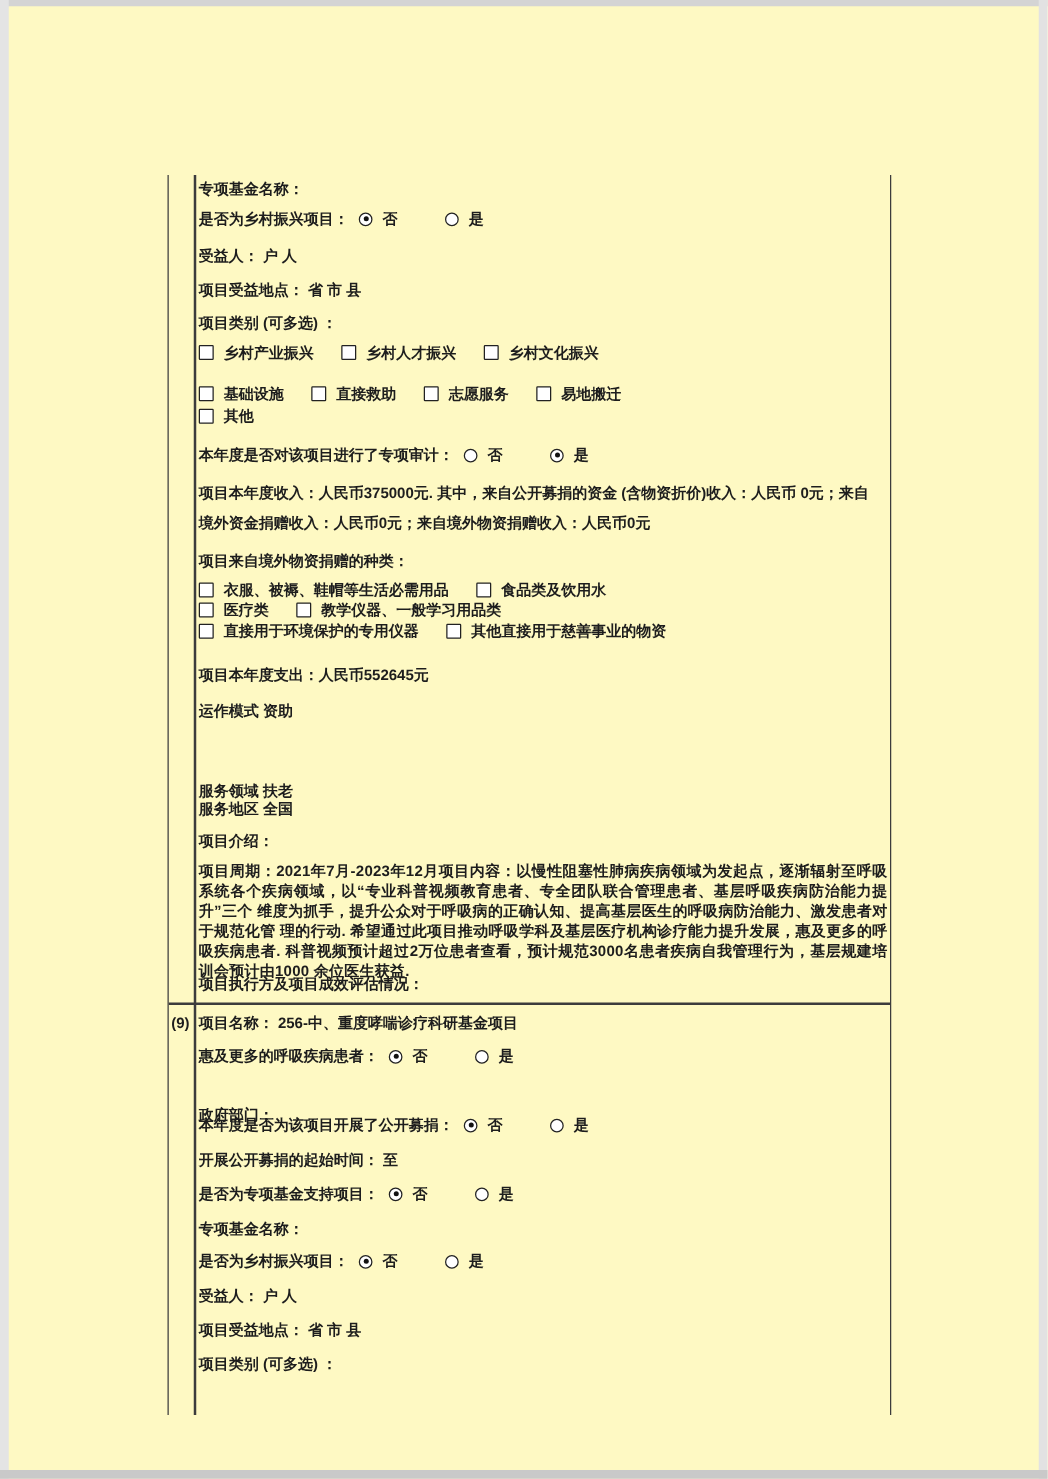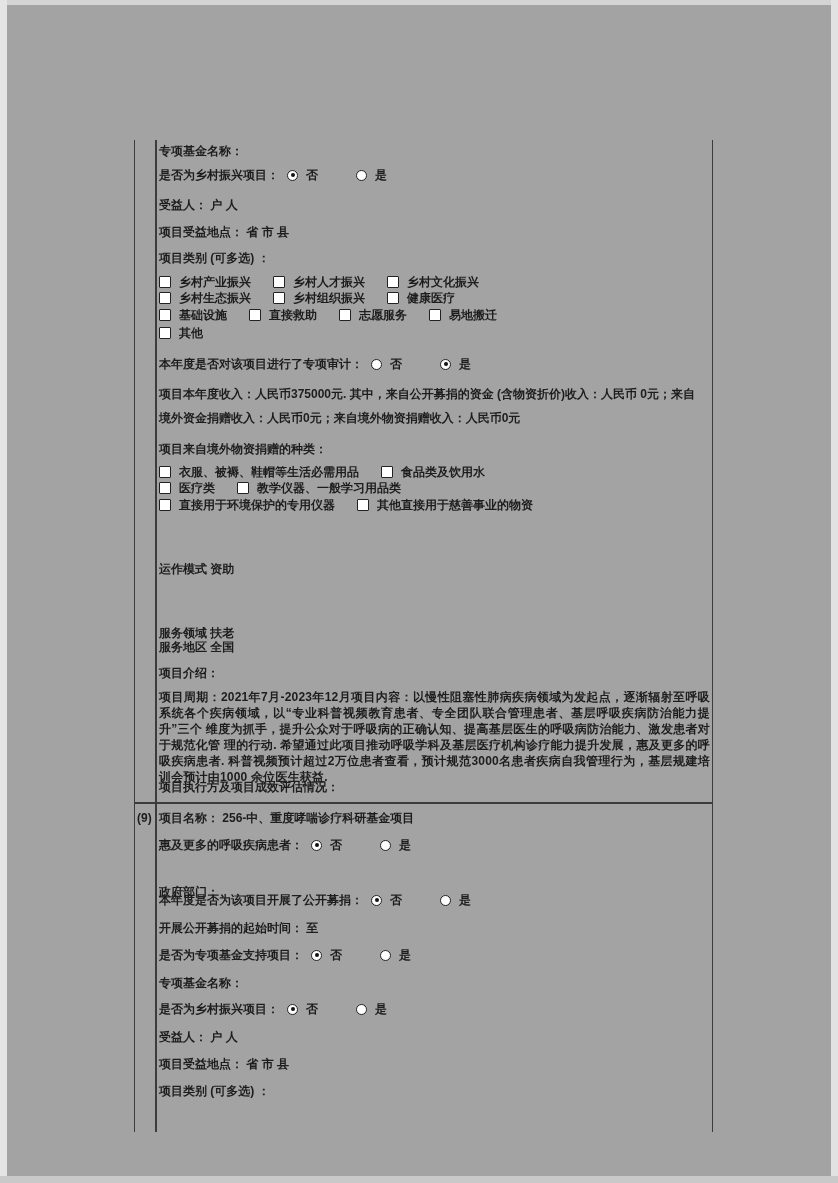--- a/index.html
+++ b/index.html
@@ -1,21 +1,21 @@
 <!DOCTYPE html>
 <html><head>
 <meta charset="utf-8">
 <style>
   html,body{margin:0;padding:0;background:#ffffff;}
   body{
     width:838px;height:1183px;position:relative;overflow:hidden;
     font-family:"Liberation Sans","DejaVu Sans",sans-serif;
     font-weight:bold;color:#1d1d1d;
   }
-  .sheet{position:absolute;inset:0;background:#a3a3a3;text-decoration:underline;}
+  .sheet{position:absolute;inset:0;background:#fef9c3;text-decoration:underline;}
   .edge{position:absolute;background:#d9d9d9;}
   .edge.top{left:0;top:0;width:838px;height:5px;background:#d4d4d4;}
   .edge.left{left:0;top:0;width:7px;height:1183px;background:#e4e4e4;}
   .edge.right{right:0;top:0;width:7px;height:1183px;background:#e2e2e2;}
   .edge.bottom{left:0;bottom:0;width:838px;height:7px;background:#c9c9c9;}
 
   .table{
     position:absolute;left:134px;top:140px;width:579px;height:992px;
     box-sizing:border-box;
     border-left:1.5px solid #3c3c3c;border-right:1.5px solid #3c3c3c;
@@ -85,34 +85,20 @@
         </span>
         <span class="cbitem">
           <span class="cb"></span>
           <span>乡村人才振兴</span>
         </span>
         <span class="cbitem">
           <span class="cb"></span>
           <span>乡村文化振兴</span>
         </span>
       </div>
-    <div class="row cbrow" style="top:151px">
-        <span class="cbitem">
-          <span class="cb"></span>
-          <span>乡村生态振兴</span>
-        </span>
-        <span class="cbitem">
-          <span class="cb"></span>
-          <span>乡村组织振兴</span>
-        </span>
-        <span class="cbitem">
-          <span class="cb"></span>
-          <span>健康医疗</span>
-        </span>
-      </div>
     <div class="row cbrow" style="top:168px">
         <span class="cbitem">
           <span class="cb"></span>
           <span>基础设施</span>
         </span>
         <span class="cbitem">
           <span class="cb"></span>
           <span>直接救助</span>
         </span>
         <span class="cbitem">
@@ -167,20 +153,21 @@
     <div class="row cbrow" style="top:358px">
         <span class="cbitem">
           <span class="cb"></span>
           <span>直接用于环境保护的专用仪器</span>
         </span>
         <span class="cbitem">
           <span class="cb"></span>
           <span>其他直接用于慈善事业的物资</span>
         </span>
       </div>
+    <div class="row" style="top:393px">项目本年度支出：人民币552645元</div>
     <div class="row" style="top:422px">运作模式 资助</div>
     <div class="row" style="top:486px">服务领域 扶老</div>
     <div class="row" style="top:500px">服务地区 全国</div>
     <div class="row" style="top:526px">项目介绍：</div>
     <div class="row wrap para" style="top:549px">项目周期：2021年7月-2023年12月项目内容：以慢性阻塞性肺病疾病领域为发起点，逐渐辐射至呼吸系统各个疾病领域，以“专业科普视频教育患者、专全团队联合管理患者、基层呼吸疾病防治能力提升”三个 维度为抓手，提升公众对于呼吸病的正确认知、提高基层医生的呼吸病防治能力、激发患者对于规范化管 理的行动. 希望通过此项目推动呼吸学科及基层医疗机构诊疗能力提升发展，惠及更多的呼吸疾病患者. 科普视频预计超过2万位患者查看，预计规范3000名患者疾病自我管理行为，基层规建培训会预计由1000 余位医生获益.</div>
     <div class="row" style="top:640px">项目执行方及项目成效评估情况：</div>
 
     <div class="num" style="top:671px">(9)</div>
     <div class="row" style="top:671px">项目名称： 256-中、重度哮喘诊疗科研基金项目</div>
     <div class="row q" style="top:698px">

